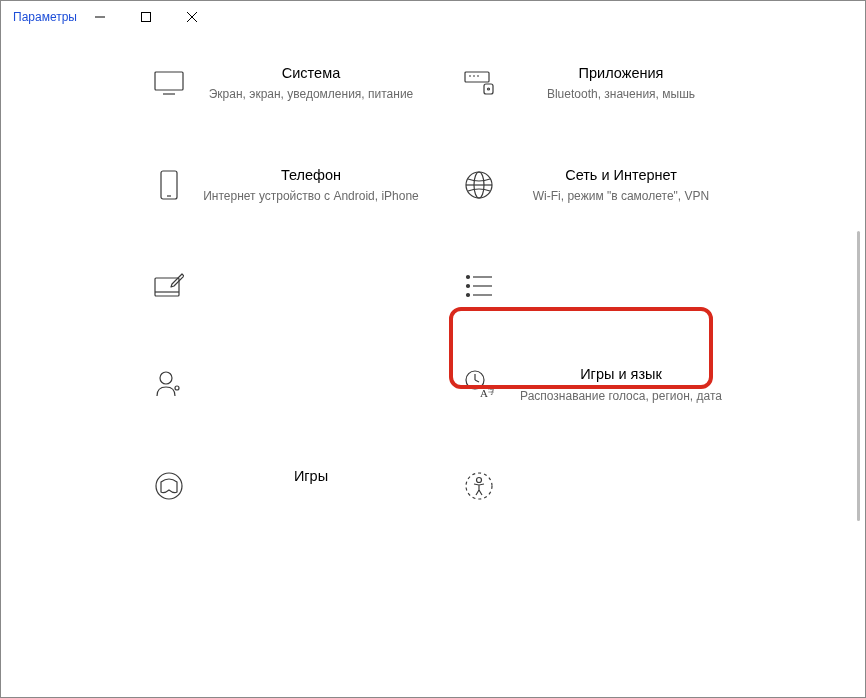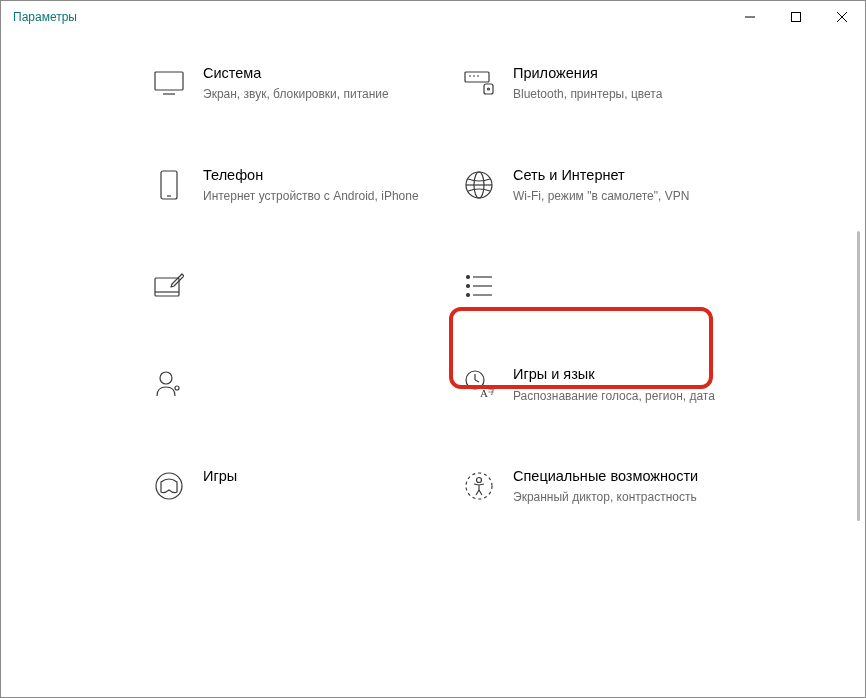--- a/index.html
+++ b/index.html
@@ -8,42 +8,42 @@
       height: 698px;
       background: #fff;
       font-family: "Segoe UI", sans-serif;
       position: relative;
       border: 1px solid #888;
     }
     .titlebar {
       height: 32px;
       display: flex;
       align-items: center;
-      justify-content: space-between;
       padding-left: 12px;
       font-size: 12px;
-      color: #0f766e;
+      color: #1d4ed8;
     }
     .window-controls {
       display: flex;
       height: 100%;
     }
     .win-btn {
       width: 46px;
       height: 32px;
       display: flex;
       align-items: center;
       justify-content: center;
       cursor: pointer;
     }
     .win-btn svg { stroke: #000; fill: none; }
     .content {
       padding: 30px 0 0 16px;
       display: flex;
       justify-content: center;
+      text-align: center;
     }
     .grid {
       display: grid;
       grid-template-columns: 270px 270px;
       column-gap: 40px;
       row-gap: 60px;
       position: relative;
     }
     .tile {
       display: flex;
@@ -134,38 +134,38 @@
 
     <div class="tile">
       <div class="tile-icon">
         <svg width="30" height="24" viewBox="0 0 30 24">
             <rect x="1" y="1" width="28" height="18" rx="1"></rect>
             <line x1="9" y1="23" x2="21" y2="23"></line>
           </svg>
       </div>
       <div class="tile-text">
         <div class="tile-title">Система</div>
-        <div class="tile-desc">Экран, звук, блокировки, питание</div>
+        <div class="tile-desc">Экран, экран, уведомления, питание</div>
       </div>
     </div>
 
     <div class="tile">
       <div class="tile-icon">
         <svg width="30" height="24" viewBox="0 0 30 24">
             <rect x="1" y="1" width="24" height="10" rx="1"></rect>
             <line x1="5" y1="5" x2="7" y2="5"></line>
             <line x1="9" y1="5" x2="11" y2="5"></line>
             <line x1="13" y1="5" x2="15" y2="5"></line>
             <rect x="20" y="13" width="9" height="10" rx="2"></rect>
             <circle cx="24.5" cy="18" r="1"></circle>
           </svg>
       </div>
       <div class="tile-text">
         <div class="tile-title">Приложения</div>
-        <div class="tile-desc">Bluetooth, принтеры, цвета</div>
+        <div class="tile-desc">Bluetooth, значения, мышь</div>
       </div>
     </div>
 
     <div class="tile">
       <div class="tile-icon">
         <svg width="20" height="30" viewBox="0 0 20 30">
             <rect x="2" y="1" width="16" height="28" rx="2"></rect>
             <line x1="8" y1="26" x2="12" y2="26"></line>
           </svg>
       </div>
@@ -253,24 +253,20 @@
     </div>
 
     <div class="tile">
       <div class="tile-icon">
         <svg width="28" height="28" viewBox="0 0 28 28">
             <circle cx="14" cy="14" r="13" stroke-dasharray="3,3"></circle>
             <circle cx="14" cy="8" r="2.5"></circle>
             <path d="M9 12 L14 13 L19 12 M14 13 L14 18 M14 18 L11 23 M14 18 L17 23"></path>
           </svg>
       </div>
-      <div class="tile-text">
-        <div class="tile-title">Специальные возможности</div>
-        <div class="tile-desc">Экранный диктор, контрастность</div>
-      </div>
     </div>
 
     <div class="highlight-box" style="left:298px; top:244px; width:264px; height:82px;"></div>
 
   </div>
 </div>
 
 <div class="scrollbar-track">
   <div class="scroll-thumb"></div>
 </div>

